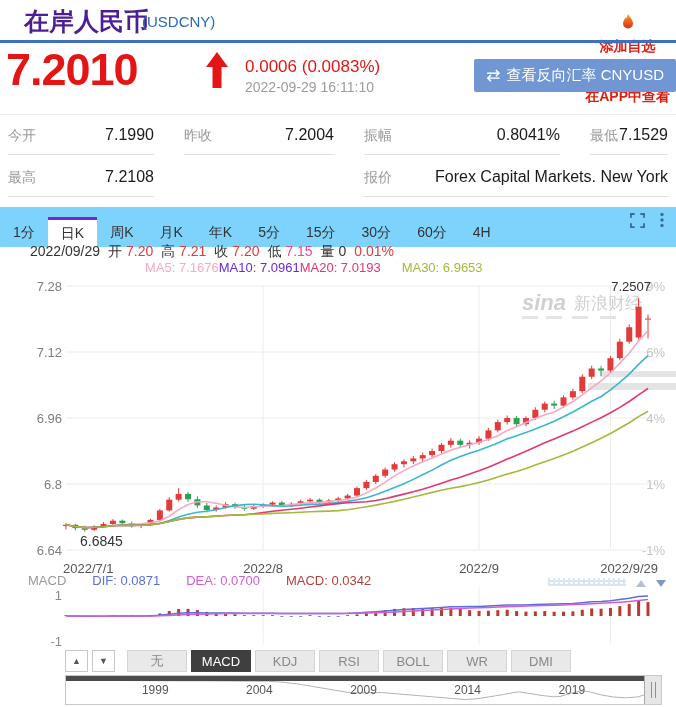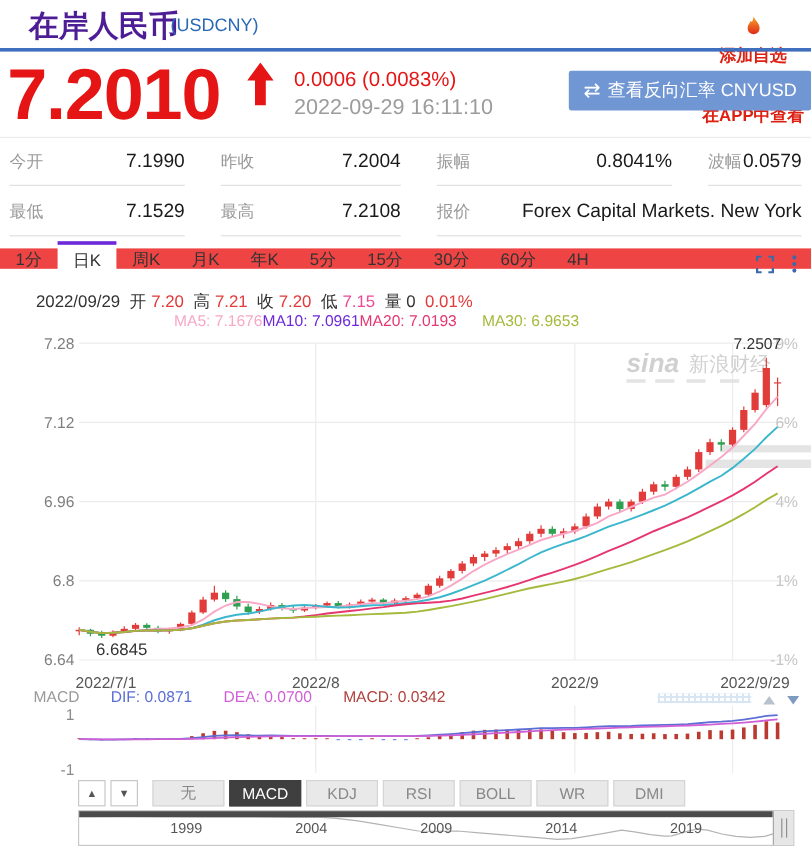--- a/index.html
+++ b/index.html
@@ -8,39 +8,39 @@
   svg text{font-family:"Liberation Sans",sans-serif;}
 
   
   .hdr-title{position:absolute;left:24px;top:5px;font-size:25px;font-weight:bold;color:#4c1d95;}
   .hdr-sym{position:absolute;left:142px;top:13px;font-size:15px;color:#2a6ab5;}
   .hdr-links{position:absolute;right:6px;top:13px;display:flex;align-items:center;gap:7px;flex-direction:column;}
   .hdr-link{font-size:14px;font-weight:bold;color:#dd2011;cursor:pointer;text-decoration:none;}
   .blue-line{position:absolute;left:0;top:40px;width:676px;height:3px;background:#3f6fbe;}
 
   
-  .price{position:absolute;left:6px;top:44px;font-size:60px;font-weight:bold;color:#e61515;letter-spacing:-1px;}
+  .price{position:absolute;left:6px;top:44px;font-size:45px;font-weight:bold;color:#e61515;letter-spacing:-1px;}
   .up-arrow{position:absolute;left:205px;top:52px;}
   .chg{position:absolute;left:245px;top:57px;font-size:17px;color:#e61515;}
-  .tstamp{position:absolute;left:245px;top:79px;font-size:18px;color:#9c9c9c;}
+  .tstamp{position:absolute;left:245px;top:79px;font-size:14px;color:#9c9c9c;}
   .rev-btn{position:absolute;right:0;top:59px;height:33px;display:flex;align-items:center;gap:6px;
            background:#7096d3;color:#fff;font-size:15px;padding:0 12px;border:none;border-radius:2px;cursor:pointer;}
   .sep1{position:absolute;left:0;top:114px;width:676px;height:1px;background:#ececec;}
 
   
   .stats{position:absolute;left:8px;top:122px;width:660px;display:grid;
          grid-template-columns:146px 150px 196px 1fr;column-gap:30px;row-gap:9px;}
   .cell{display:flex;justify-content:space-between;align-items:baseline;
         border-bottom:1px solid #e0e0e0;padding:4px 0 7px 0;height:21px;}
   .cell .lb{font-size:14px;color:#999;}
   .cell .vl{font-size:16px;color:#1a1a1a;}
   .span2{grid-column:3/5;gap:20px;}
 
   
-  .pbar{position:absolute;left:0;top:207px;width:676px;height:17px;background:#ef4444;display:flex;align-items:center;}
+  .pbar{position:absolute;left:0;top:207px;width:676px;height:40px;background:#7dd3fc;display:flex;align-items:flex-end;}
   .ptab{font-size:14px;color:#333;padding:0 13px;line-height:30px;cursor:pointer;}
   .ptab.active{background:#fff;border-top:3px solid #6d28d9;line-height:27px;}
   .pbar-icons{position:absolute;right:12px;top:212px;display:flex;gap:15px;align-items:center;}
 
   
   .ohlc{position:absolute;left:30px;top:243px;font-size:14px;color:#333;}
   .ohlc span{margin-right:4px;}
   .r{color:#e13b3a;} .g{color:#ec4899;} .k{color:#333;}
   .malegend{position:absolute;left:145px;top:260px;font-size:13px;display:flex;}
 
@@ -123,24 +123,20 @@
         <span class="lb">今开</span>
         <span class="vl">7.1990</span>
       </div>
     <div class="cell">
         <span class="lb">昨收</span>
         <span class="vl">7.2004</span>
       </div>
     <div class="cell">
         <span class="lb">振幅</span>
         <span class="vl">0.8041%</span>
-      </div>
-    <div class="cell">
-        <span class="lb">波幅</span>
-        <span class="vl">0.0579</span>
       </div>
     <div class="cell">
         <span class="lb">最低</span>
         <span class="vl">7.1529</span>
       </div>
     <div class="cell">
         <span class="lb">最高</span>
         <span class="vl">7.2108</span>
       </div>
     <div class="cell span2">

